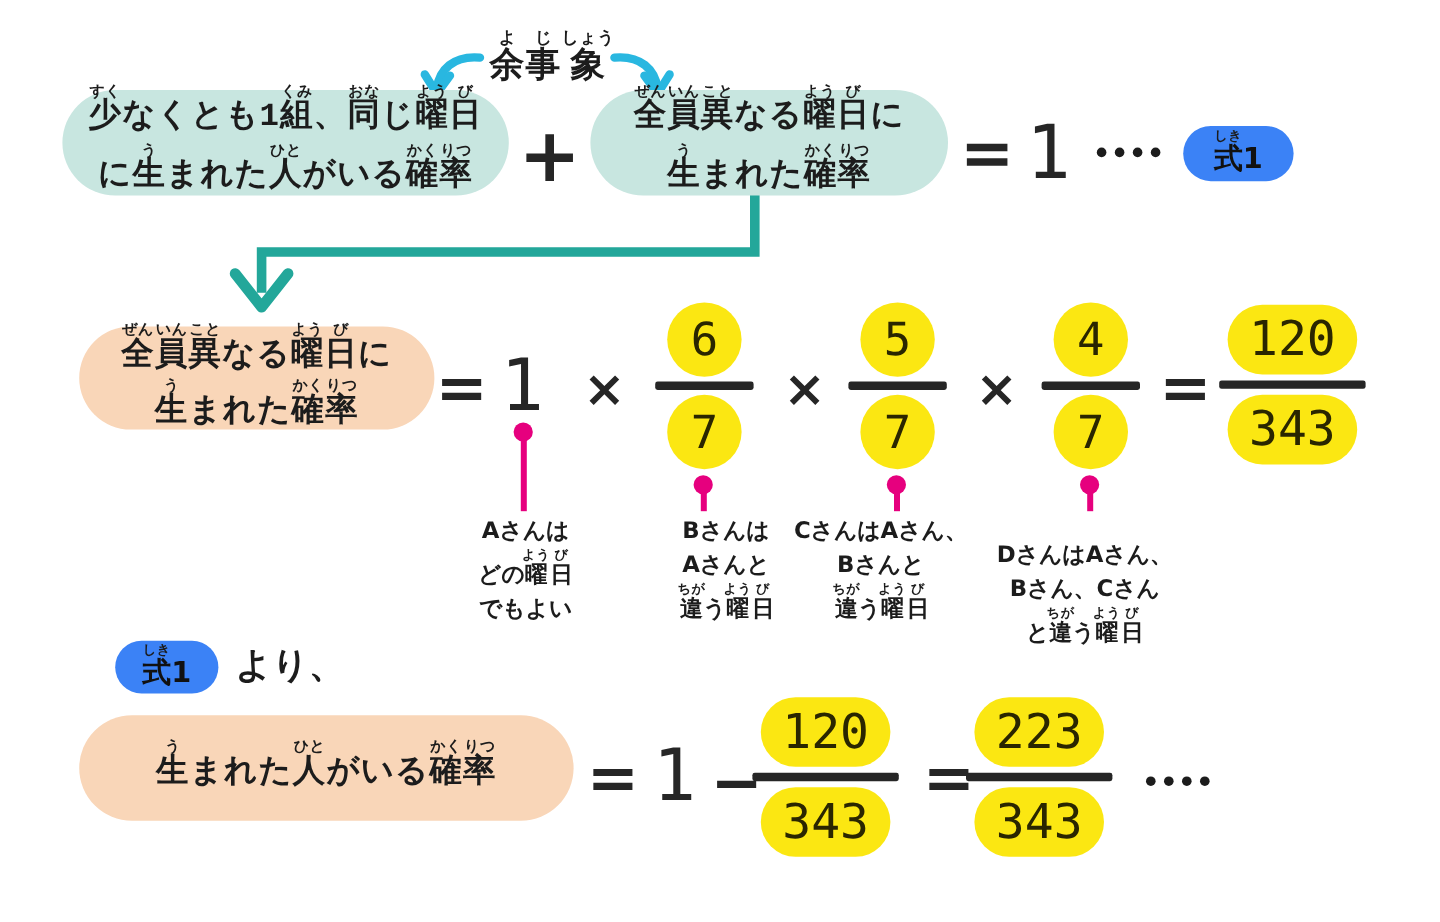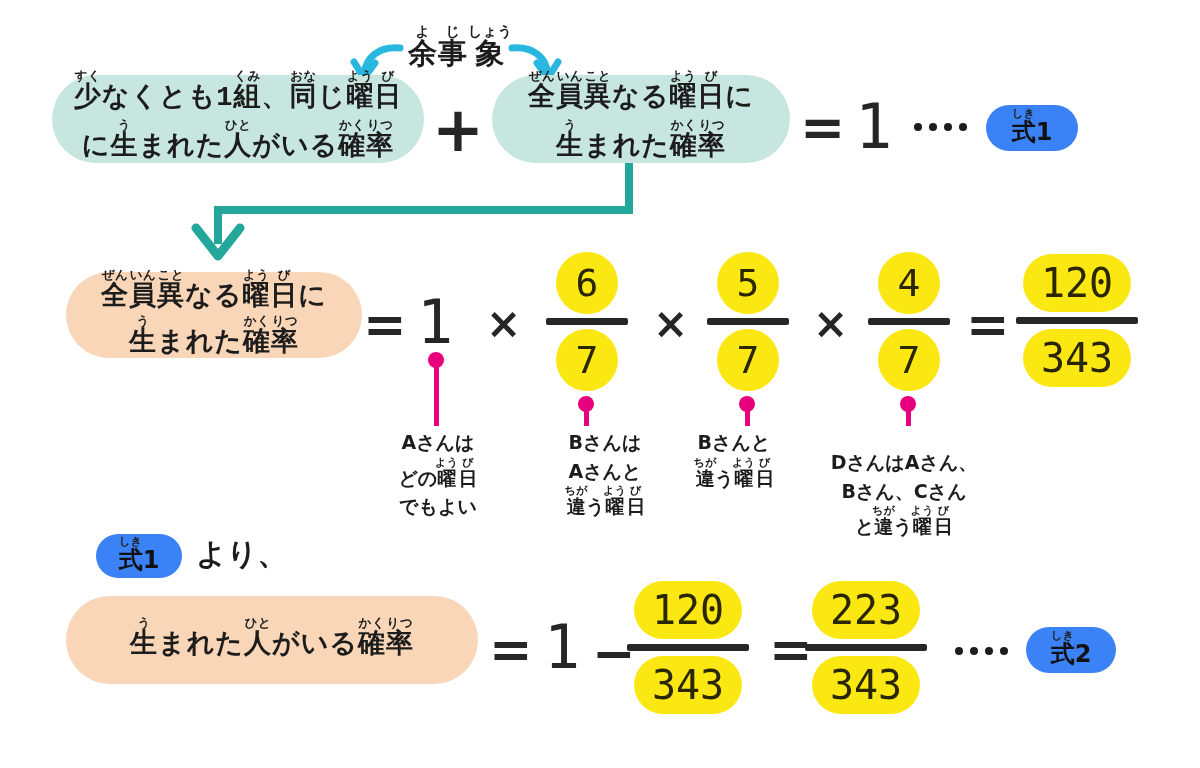--- a/index.html
+++ b/index.html
@@ -238,20 +238,21 @@
     <div>でもよい</div>
   </div>
 
   <div class="anno" style="left:560px; top:428px; width:90px;">
     <div>Bさんは</div>
     <div>Aさんと</div>
     <div><ruby>違<rt>ちが</rt></ruby>う<ruby>曜<rt>よう</rt></ruby><ruby>日<rt>び</rt></ruby></div>
   </div>
 
   <div class="anno" style="left:654px; top:428px; width:160px;">
+    <div>CさんはAさん、</div>
     <div>Bさんと</div>
     <div><ruby>違<rt>ちが</rt></ruby>う<ruby>曜<rt>よう</rt></ruby><ruby>日<rt>び</rt></ruby></div>
   </div>
 
   <div class="anno" style="left:812px; top:428px; width:184px;margin-top:20px;">
     <div>DさんはAさん、</div>
     <div>Bさん、Cさん</div>
     <div>と<ruby>違<rt>ちが</rt></ruby>う<ruby>曜<rt>よう</rt></ruby><ruby>日<rt>び</rt></ruby></div>
   </div>
 
@@ -288,19 +289,14 @@
     <div class="chip pill">343</div>
   </div>
 
   <div class="dots" style="left:955px; top:647px;">
     <i></i>
       <i></i>
       <i></i>
       <i></i>
   </div>
 
-  <div class="badge" style="left:1026px; top:627px; width:90px; height:46px;">
-    <span class="btxt">
-      <ruby>式<rt>しき</rt></ruby><span>2</span>
-    </span>
-  </div>
 
 </div>
 
 </body></html>

